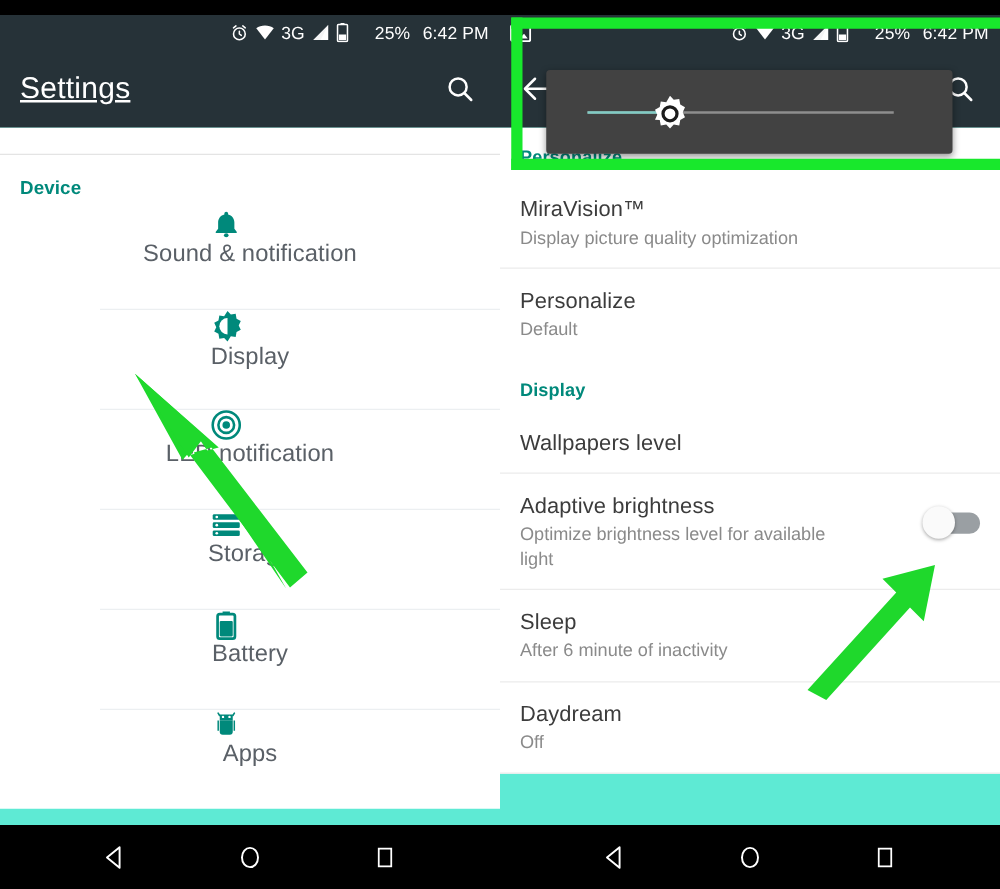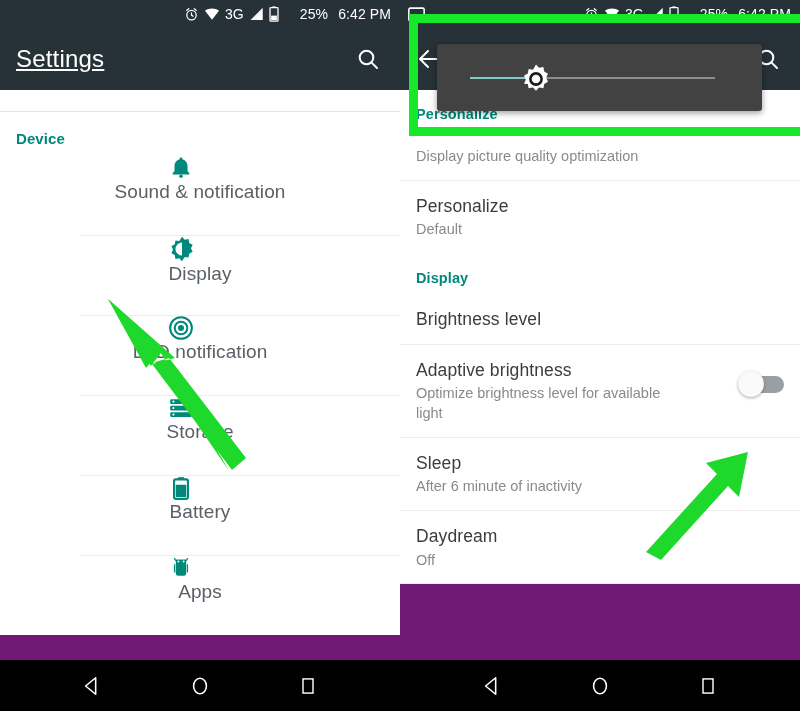--- a/index.html
+++ b/index.html
@@ -5,21 +5,21 @@
   * { box-sizing: border-box; margin: 0; padding: 0; }
   html, body {
     width: 800px; height: 711px;
     background: #000;
     font-family: "Liberation Sans", sans-serif;
     overflow: hidden;
   }
   .screen { position: relative; width: 800px; height: 711px; background: #000; }
 
   
-  .panel { position: absolute; top: 0; width: 400px; height: 660px; overflow: hidden; background: #701a75; }
+  .panel { position: absolute; top: 12px; width: 400px; height: 660px; overflow: hidden; background: #5eead4; }
   .panel.left  { left: 0; }
   .panel.right { left: 400px; }
 
   
   .statusbar {
     height: 28px; background: #263238;
     display: flex; align-items: center;
     padding: 0 9px 0 8px;
     color: #ffffff;
   }
@@ -340,36 +340,37 @@
         </span>
       </div>
     </div>
 
     <div class="list">
 
       <div class="r-section-header">Personalize</div>
 
       <div class="r-row divided">
         <div class="r-texts">
+          <div class="r-title">MiraVision™</div>
           <div class="r-sub">Display picture quality optimization</div>
         </div>
       </div>
 
       <div class="r-row">
         <div class="r-texts">
           <div class="r-title">Personalize</div>
           <div class="r-sub">Default</div>
         </div>
       </div>
 
       <div class="r-section-header">Display</div>
 
       <div class="r-row divided">
         <div class="r-texts">
-          <div class="r-title">Brightness level</div>
+          <div class="r-title">Wallpapers level</div>
         </div>
       </div>
 
       <div class="r-row divided">
         <div class="r-texts">
           <div class="r-title">Adaptive brightness</div>
           <div class="r-sub">Optimize brightness level for available light</div>
         </div>
         <div class="toggle">
           <div class="track"></div>

